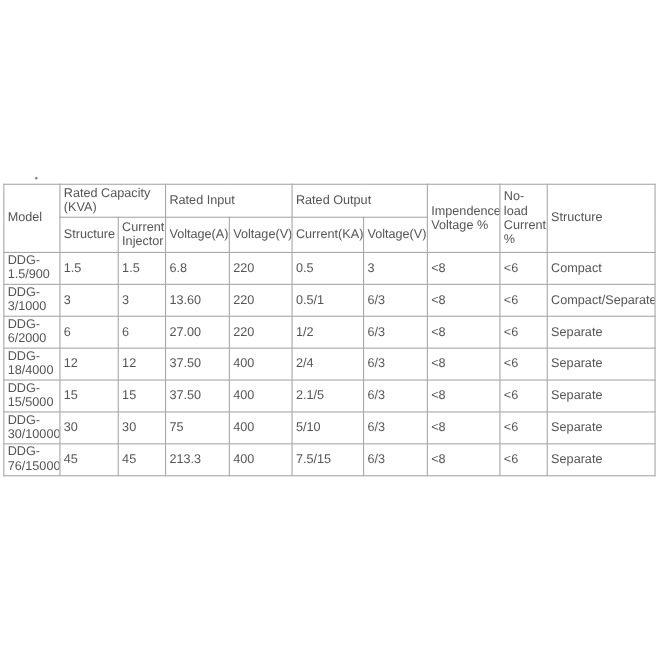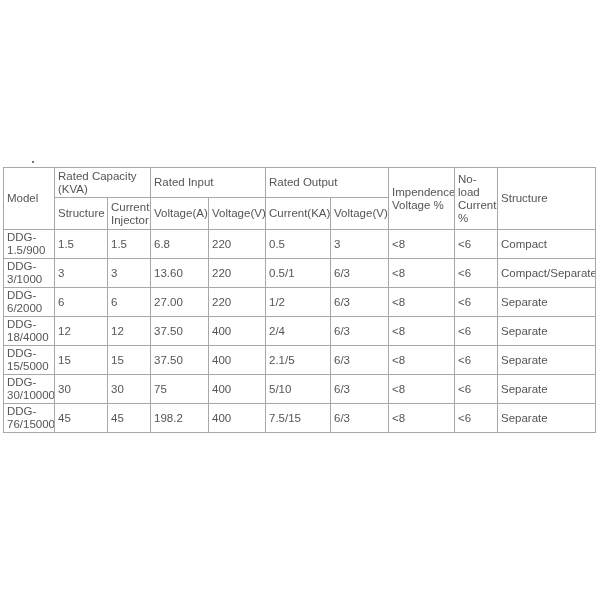--- a/index.html
+++ b/index.html
@@ -121,21 +121,21 @@
     <td>5/10</td>
     <td>6/3</td>
     <td>&lt;8</td>
     <td>&lt;6</td>
     <td class="tight">Separate</td>
   </tr>
   <tr class="row">
     <td class="tight">DDG-76/15000</td>
     <td>45</td>
     <td>45</td>
-    <td>198.2</td>
+    <td>213.3</td>
     <td>400</td>
     <td>7.5/15</td>
     <td>6/3</td>
     <td>&lt;8</td>
     <td>&lt;6</td>
     <td class="tight">Separate</td>
   </tr>
 </tbody>
   </table>
 

